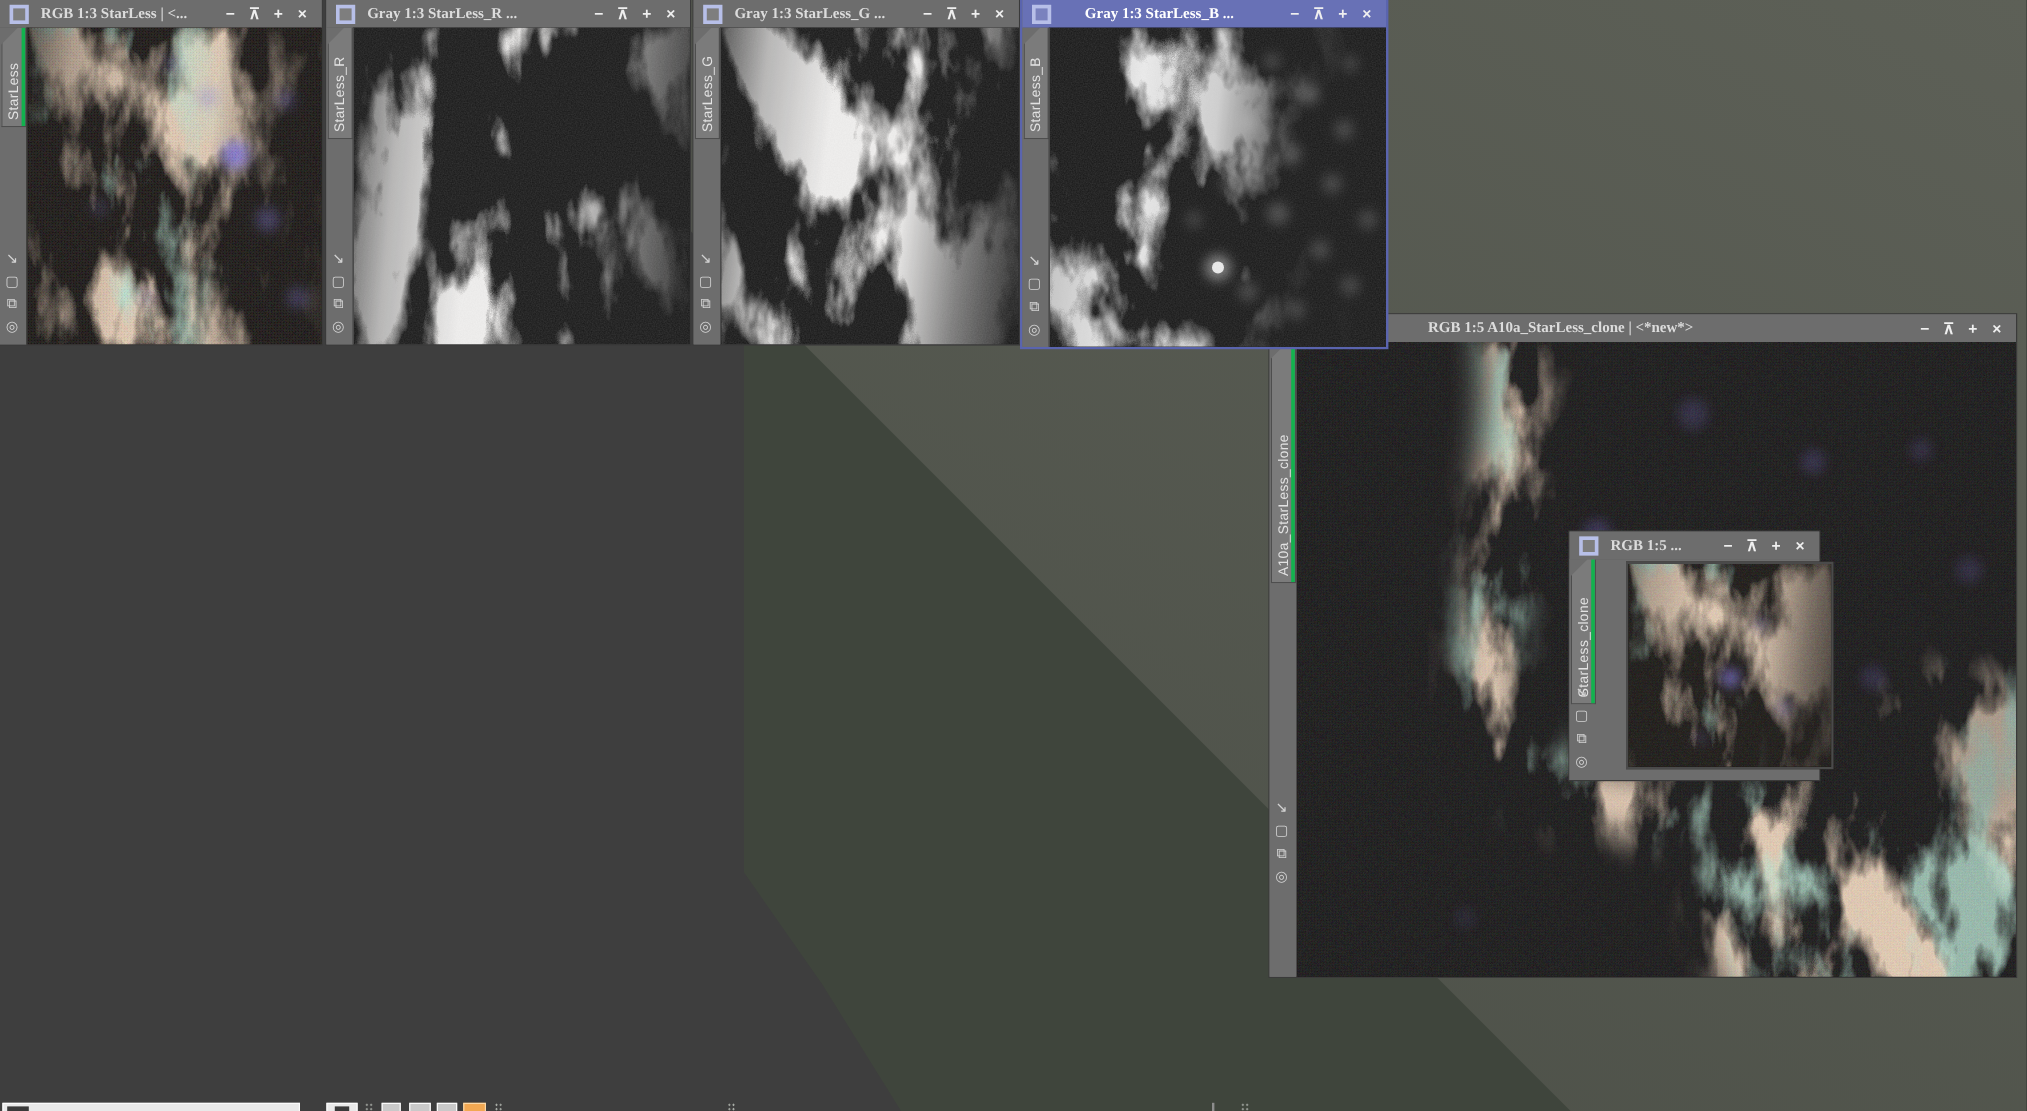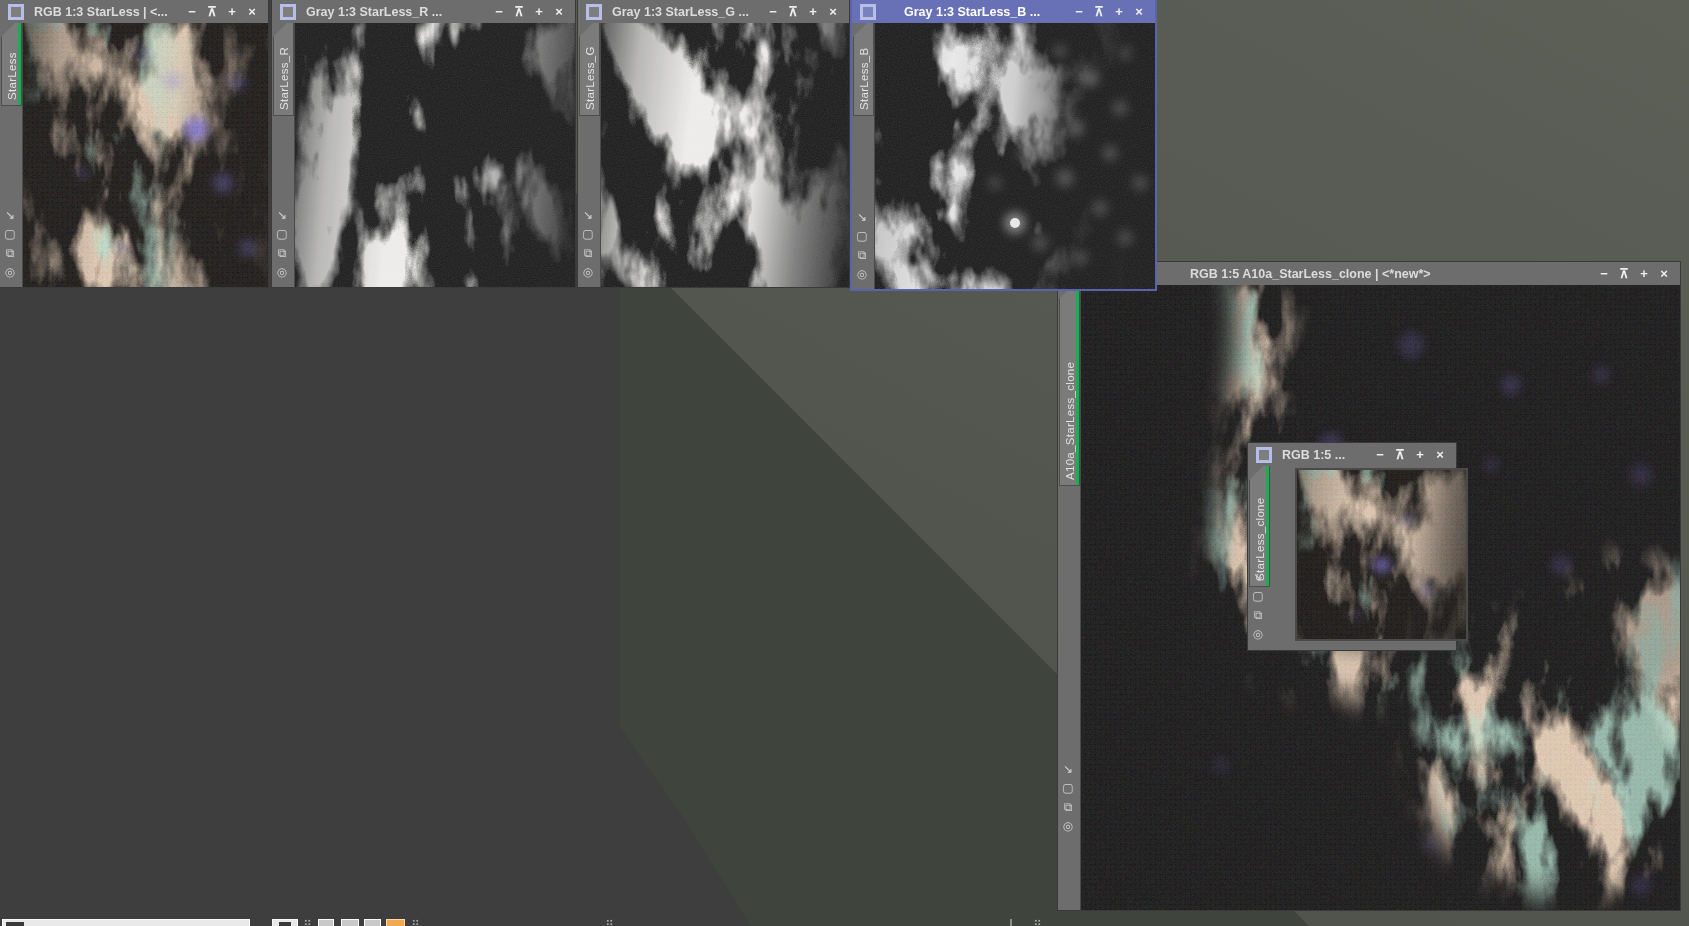--- a/index.html
+++ b/index.html
@@ -13,21 +13,21 @@
     clip-path:polygon(383px 0px,1689px 0px,1689px 926px,1309px 926px);}
   
   .win{position:absolute;background:#6d6d6d;box-shadow:0 0 0 1px #3a3a3a;}
   .win.active{box-shadow:0 0 0 2px #5a64ae;}
   .titlebar{height:23px;background:#6d6d6d;position:relative;display:flex;align-items:center;
     border-bottom:1px solid #5a5a5a;}
   .win.active .titlebar{background:#6871b6;border-bottom:1px solid #525b9e;}
   .ticon{width:10px;height:10px;border:3px solid #b7bfe8;background:rgba(255,255,255,.12);
     margin-left:8px;flex:none;}
   .ttext{margin-left:10px;font-size:12.5px;font-weight:bold;color:#dcdcdc;white-space:nowrap;
-    overflow:hidden;}
+    overflow:hidden;font-family:Liberation Serif, serif;}
   .win.active .ttext{color:#ffffff;margin-left:28px;}
   .ttext.shifted{position:absolute;left:132px;margin-left:0;}
   .tbtns{position:absolute;right:6px;top:0;height:23px;display:flex;align-items:center;}
   .tbtn{width:20px;text-align:center;color:#efefef;font-weight:bold;font-size:13px;line-height:23px;}
   .wbody{position:absolute;top:23px;left:0;right:0;bottom:0;display:flex;}
   .sidebar{width:22px;flex:none;position:relative;background:#6d6d6d;}
   .tab{position:absolute;left:1px;top:0;width:19px;background:#7b7b7b;
     border:1px solid #4e4e4e;border-top:none;
     clip-path:polygon(0 14px,14px 0,100% 0,100% 100%,0 100%);}
   .tab.green::after{content:"";position:absolute;right:0;top:0;bottom:0;width:3px;background:#12b24e;}
@@ -113,21 +113,21 @@
           <stop offset="0.85" stop-color="#000"></stop>
       </linearGradient>
       <linearGradient id="lgLeft" x1="0" y1="0" x2="1" y2="0">
         <stop offset="0" stop-color="#fff"></stop>
           <stop offset="0.45" stop-color="#fff"></stop>
         <stop offset="0.7" stop-color="#000"></stop>
       </linearGradient>
     </defs>
   </svg>
 
-  <div class="win" style="left:1058px;top:262px;width:622px;height:648px;z-index:1">
+  <div class="win" style="left:1058px;top:262px;width:622px;height:552px;z-index:1">
     <div class="titlebar">
       <span class="ticon"></span>
       <span class="ttext shifted">RGB 1:5 A10a_StarLess_clone | &lt;*new*&gt;</span>
       <span class="tbtns">
         <span class="tbtn">−</span>
         <span class="tbtn">⊼</span>
         <span class="tbtn">+</span>
         <span class="tbtn">×</span>
       </span>
     </div>
@@ -169,21 +169,21 @@
             <circle cx="560" cy="600" r="10" opacity="0.2"></circle>
               <circle cx="350" cy="560" r="8" opacity="0.15"></circle>
             <circle cx="140" cy="480" r="9" opacity="0.12"></circle>
           </g>
           <rect width="602" height="625" filter="url(#fgrc)" opacity="0.8"></rect>
         </svg>
       </div>
     </div>
   </div>
 
-  <div class="win" style="left:1248px;top:443px;width:208px;height:207px;z-index:2">
+  <div class="win" style="left:1308px;top:443px;width:208px;height:207px;z-index:2">
     <div class="titlebar">
       <span class="ticon"></span>
       <span class="ttext">RGB 1:5 ...</span>
       <span class="tbtns">
         <span class="tbtn">−</span>
         <span class="tbtn">⊼</span>
         <span class="tbtn">+</span>
         <span class="tbtn">×</span>
       </span>
     </div>

